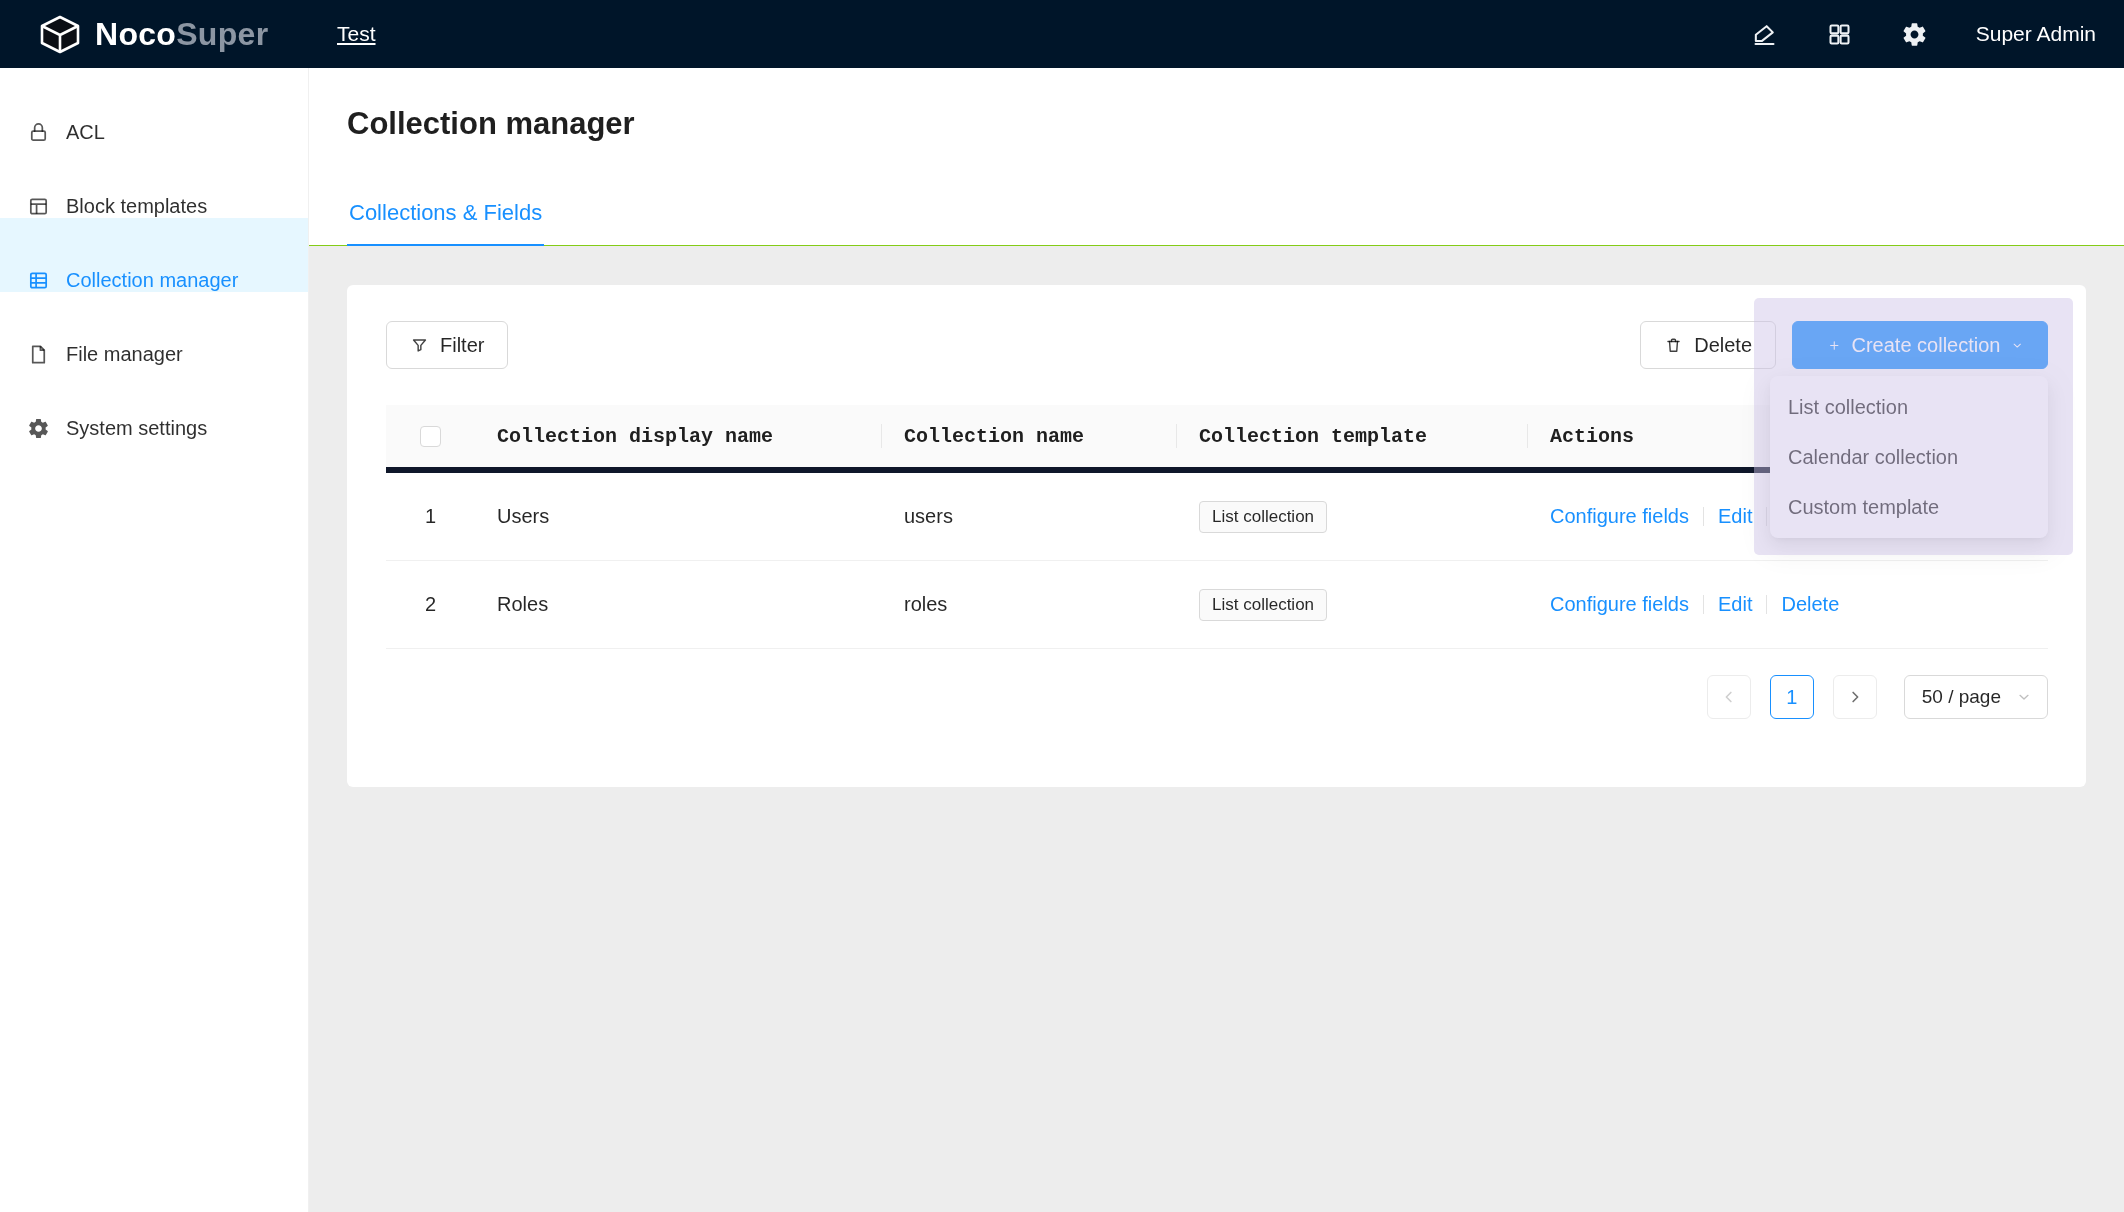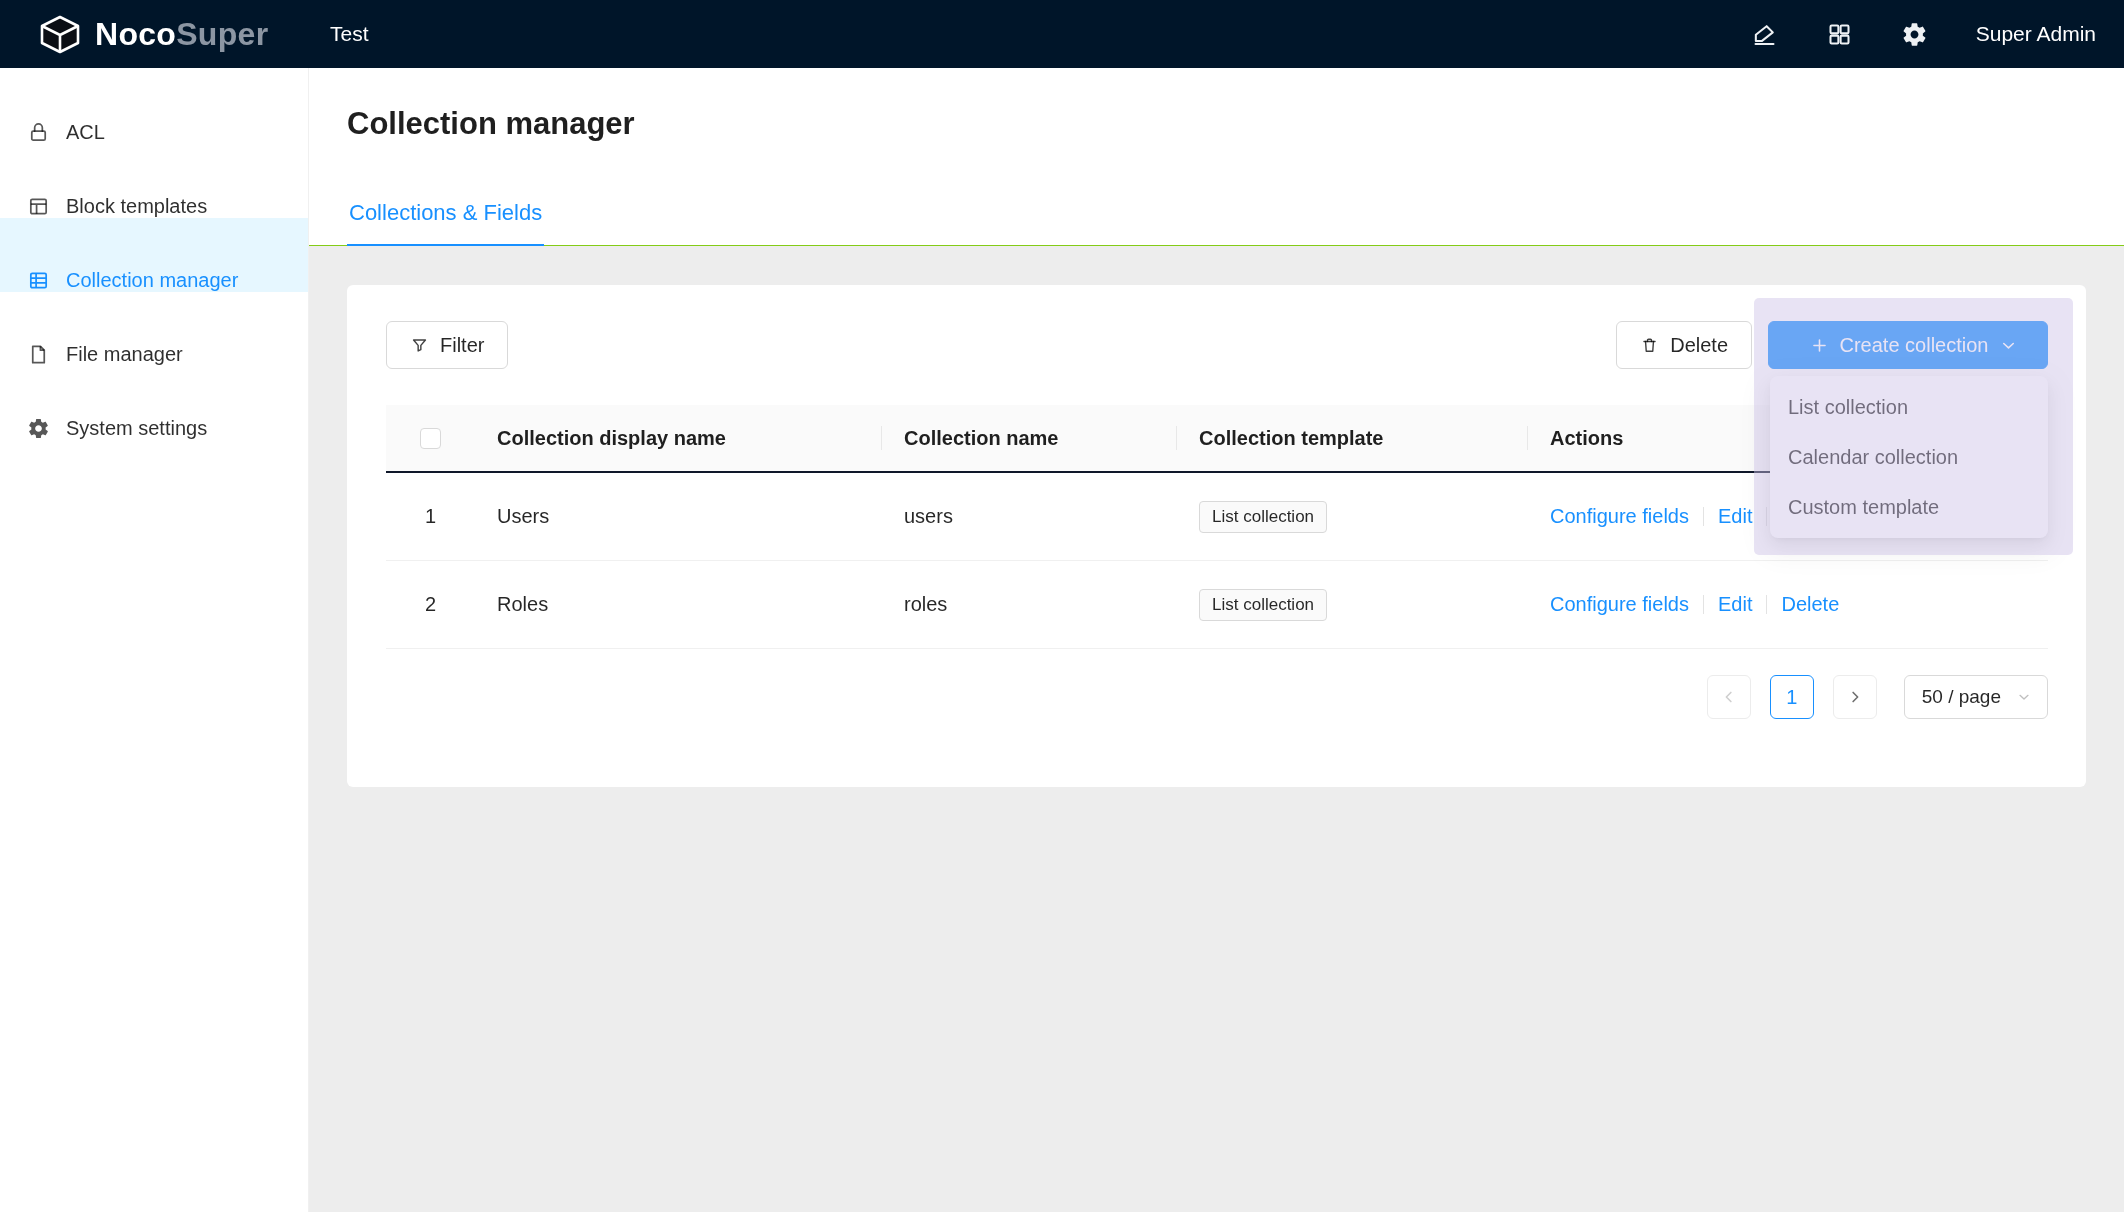--- a/index.html
+++ b/index.html
@@ -15,21 +15,21 @@
 
   
   .topbar {
     position: absolute; top: 0; left: 0; right: 0; height: 68px;
     background: #001529; display: flex; align-items: center; color: #fff;
     z-index: 20;
   }
   .logo { width: 309px; flex-shrink: 0; display: flex; align-items: center; gap: 13px; padding-left: 38px; cursor: pointer; }
   .logo-text { font-size: 32px; font-weight: 700; letter-spacing: 0.3px; white-space: nowrap; }
   .logo-text .base { color: #8c96a3; }
-  .top-nav-item { margin-left: 21px; font-size: 21px; color: #fff; cursor: pointer; }
+  .top-nav-item { margin-left: 28px; font-size: 21px; color: #fff; cursor: pointer; text-decoration: underline; }
   .topbar-right { margin-left: auto; display: flex; align-items: center; gap: 48px; padding-right: 28px; }
   .topbar-icon { width: 27px; height: 27px; color: #eef1f4; cursor: pointer; }
   .top-user { font-size: 21px; color: #fff; cursor: pointer; }
 
   
   .sidebar {
     position: absolute; top: 68px; left: 0; width: 309px; bottom: 0;
     background: #fff; border-right: 1px solid #f0f0f0; padding-top: 2px; z-index: 10;
   }
   .side-item {
@@ -58,29 +58,29 @@
 
   
   .toolbar { display: flex; align-items: center; }
   .btn {
     height: 48px; border: 1px solid #d9d9d9; border-radius: 6px; background: #fff;
     display: inline-flex; align-items: center; justify-content: center; gap: 11px;
     padding: 0 23px; font-size: 20px; color: rgba(0,0,0,0.85); cursor: pointer; white-space: nowrap;
   }
   .btn .btn-icon { width: 19px; height: 19px; color: rgba(0,0,0,0.75); }
   .toolbar-right { margin-left: auto; display: flex; align-items: center; gap: 16px; }
-  .btn-primary { background: #1890ff; border-color: #1890ff; color: #fff; width: 280px; padding-left: 35px; }
+  .btn-primary { background: #1890ff; border-color: #1890ff; color: #fff; width: 256px; padding-left: 35px; }
   .btn-primary .btn-icon { color: #fff; }
 
   
   .tbl { margin-top: 36px; }
   .tbl-header, .tr {
     display: grid; grid-template-columns: 89px 407px 295px 351px 1fr; align-items: center;
   }
-  .tbl-header { height: 68px; background: #fafafa; border-bottom: 2px solid #0f172a; }
+  .tbl-header { height: 68px; background: #fafafa; border-bottom: 6px solid #0f172a; font-family: Liberation Mono, monospace; }
   .th { font-size: 20px; font-weight: 600; color: rgba(0,0,0,0.88); padding-left: 22px; position: relative; }
   .th.sep-after::after {
     content: ""; position: absolute; right: 0; top: 50%; transform: translateY(-50%);
     width: 1px; height: 24px; background: #e8e8e8;
   }
   .th-select { display: flex; justify-content: center; padding: 0; }
   .checkbox { width: 21px; height: 21px; border: 1px solid #d9d9d9; border-radius: 4px; background: #fff; cursor: pointer; }
   .tr { height: 88px; border-bottom: 1px solid #f0f0f0; font-size: 20px; }
   .td { padding-left: 22px; }
   .td-index { text-align: center; padding: 0; color: rgba(0,0,0,0.85); }

